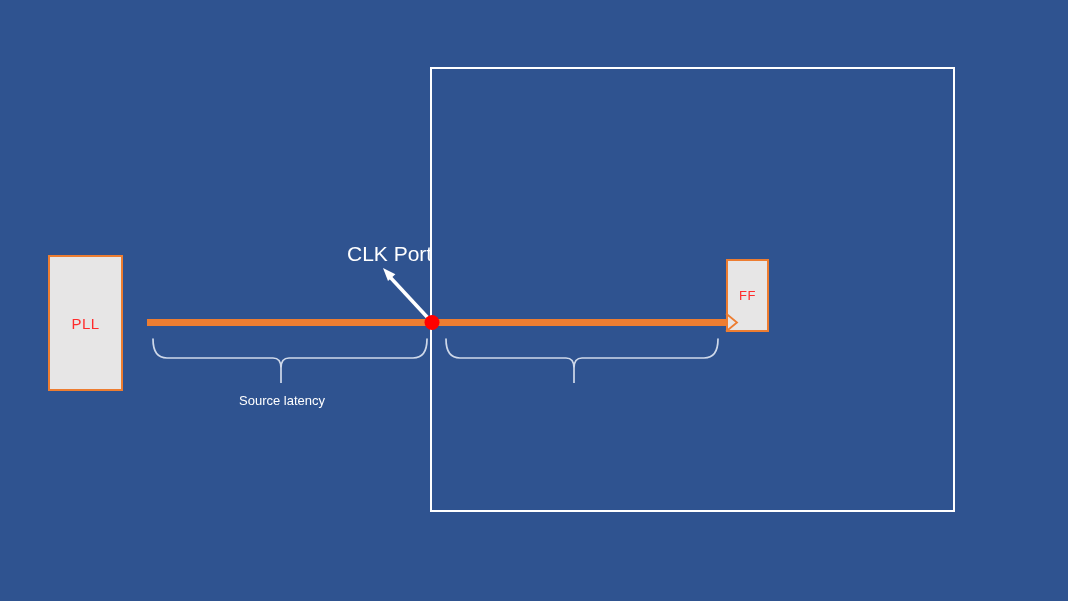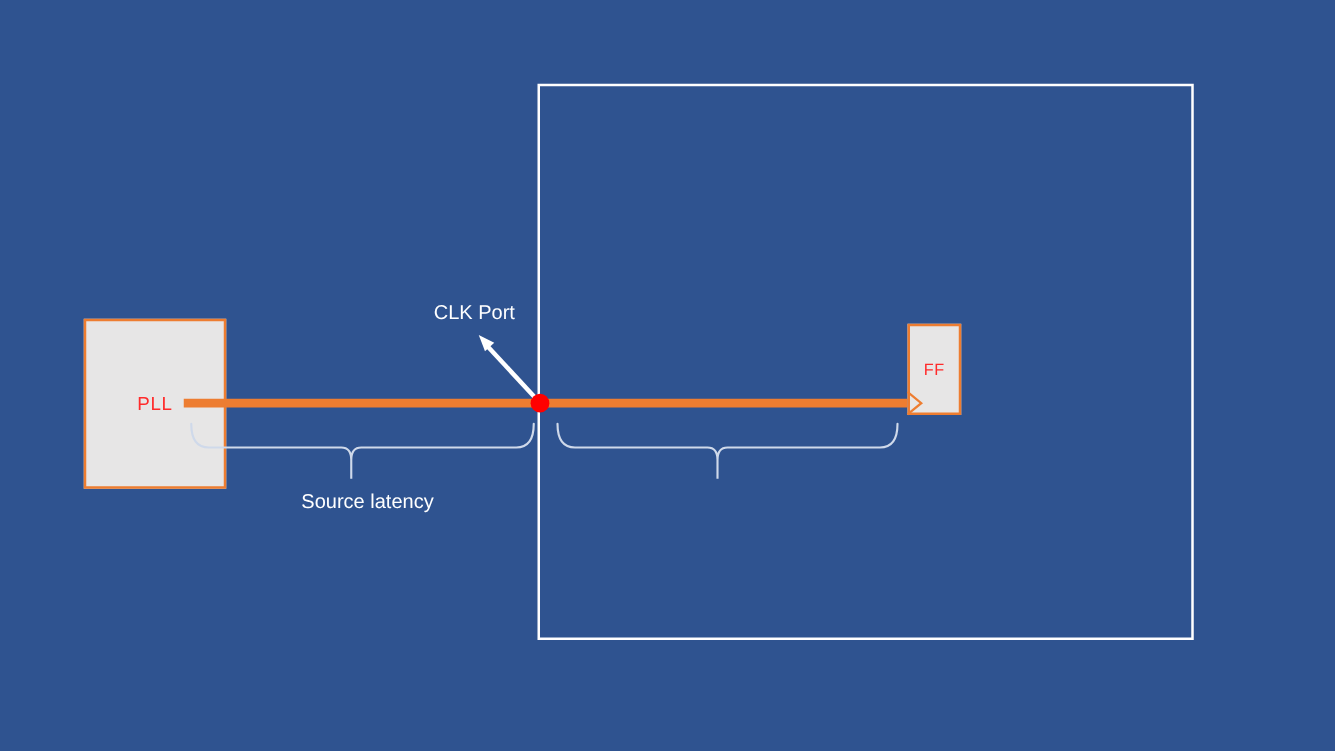--- a/index.html
+++ b/index.html
@@ -24,21 +24,21 @@
     border:2.5px solid var(--chip-border);
     box-sizing:border-box;
   }
   .comp-box{
     position:absolute;
     background:var(--box-fill);
     border:2px solid var(--box-border);
     box-sizing:border-box;
     display:flex;align-items:center;justify-content:center;
   }
-  .pll-box{left:67px;top:255px;width:114px;height:136px;}
+  .pll-box{left:48px;top:255px;width:75px;height:136px;}
   .ff-box{left:726px;top:259px;width:43px;height:73px;}
   .comp-label{
     color:var(--box-label);
     font-size:15px;
     letter-spacing:0.5px;
   }
   .ff-box .comp-label{font-size:13px;}
   .overlay{
     position:absolute;left:0;top:0;width:1068px;height:601px;
     pointer-events:none;
@@ -47,22 +47,22 @@
   .wedge{stroke:var(--wire);stroke-width:1.8;fill:none;}
   .brace{stroke:var(--brace);stroke-width:1.7;fill:none;stroke-linecap:round;}
   .arrow-line{stroke:var(--arrow);stroke-width:3.6;}
   .arrow-head{fill:var(--arrow);}
   .port-dot{fill:var(--port-dot);}
   .text-label{
     position:absolute;
     color:var(--label-text);
     white-space:nowrap;
   }
-  .clk-port-label{left:347px;top:242px;font-size:16px;}
-  .latency-label{transform:translateX(-50%);font-size:16px;margin-left:12px;}
+  .clk-port-label{left:347px;top:242px;font-size:21px;}
+  .latency-label{transform:translateX(-50%);font-size:13px;}
   .source-latency-label{left:282px;top:393px;}
   .network-latency-label{left:574px;top:391px;}
 </style>
 </head>
 <body>
 
 <div class="canvas">
 
   <div class="chip-boundary"></div>
 

